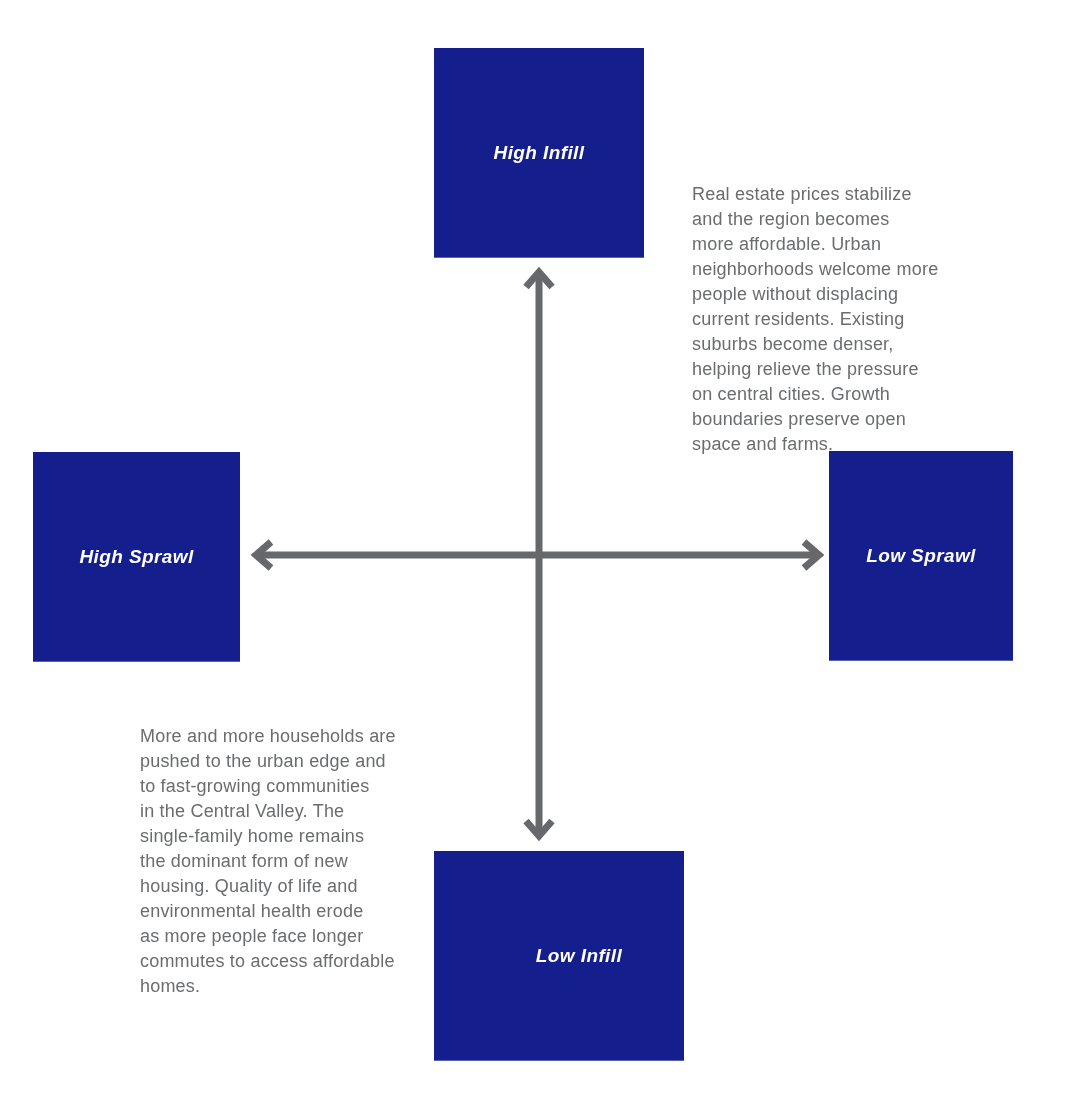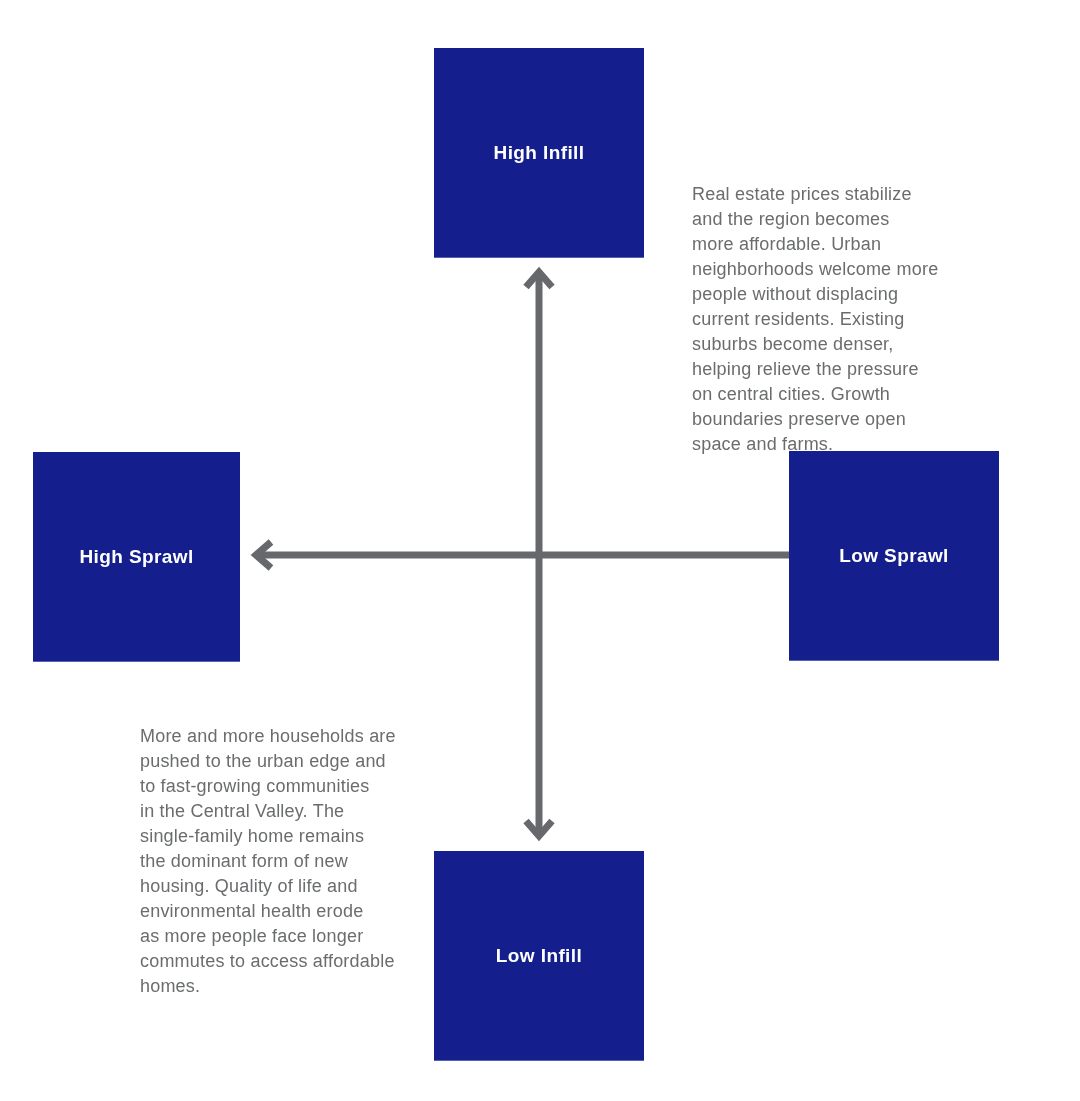--- a/index.html
+++ b/index.html
@@ -29,25 +29,26 @@
     display: flex;
     align-items: center;
     justify-content: center;
   }
   .box-label {
     color: #ffffff;
     font-size: 19px;
     font-weight: bold;
     letter-spacing: 0.4px;
     text-align: center;
+    font-style: italic;
   }
   .box-high-infill { left: 434px; top: 48px;  width: 210px; height: 209px; }
-  .box-low-infill  { left: 434px; top: 851px; width: 210px; height: 209px; }
+  .box-low-infill  { left: 434px; top: 851px; width: 210px; height: 209px; padding-left: 40px; }
   .box-high-sprawl { left: 33px;  top: 452px; width: 207px; height: 209px; }
-  .box-low-sprawl  { left: 789px; top: 451px; width: 210px; height: 209px; }
+  .box-low-sprawl  { left: 829px; top: 451px; width: 184px; height: 209px; }
   .quad-text {
     position: absolute;
     color: #6a6c6e;
     font-size: 18px;
     line-height: 25px;
     letter-spacing: 0.2px;
     white-space: pre-line;
   }
   .quad-top-left     { left: 141px; top: 156px; width: 345px; }
   .quad-top-right    { left: 692px; top: 156px; width: 345px; margin-top: 26px; }

